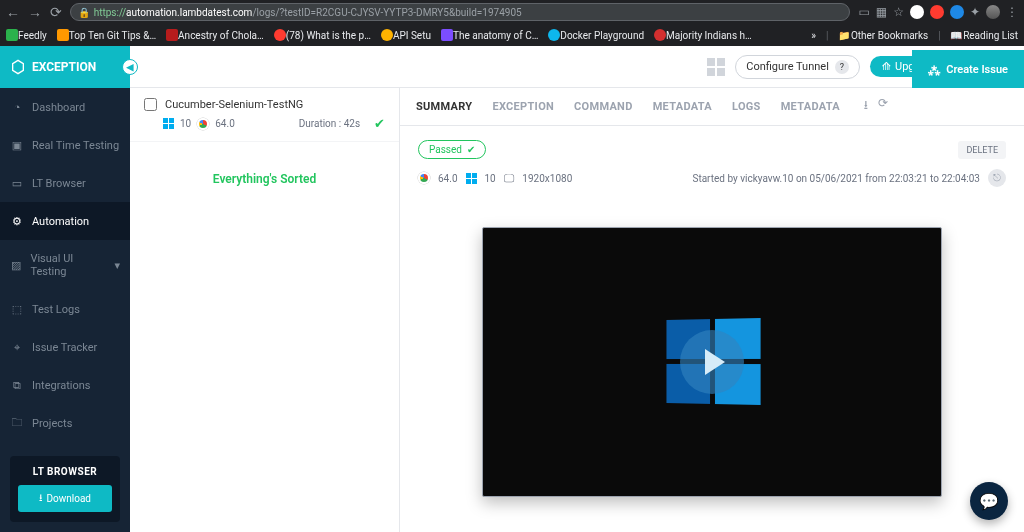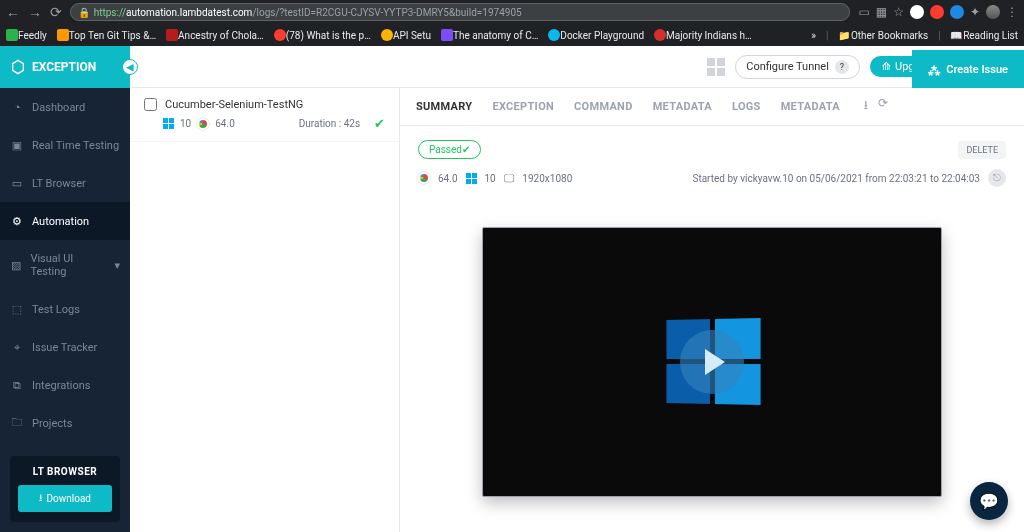--- a/index.html
+++ b/index.html
@@ -62,21 +62,21 @@
 
 
 .details-panel { flex: 1; background: #fff; display: flex; flex-direction: column; }
 .tabs-row { height: 38px; display: flex; align-items: center; padding: 0 16px; border-bottom: 1px solid #e5e7eb; gap: 20px; }
 .tab { font-size: 11px; font-weight: 700; color: #9ca3af; letter-spacing: 0.3px; cursor: pointer; }
 .tab.active { color: #333; }
 .tab-actions { margin-left: auto; display: flex; gap: 10px; color: #9ca3af; font-size: 12px; }
 .create-issue-btn { background: #0ebac5; color: #fff; height: 38px; display: flex; align-items: center; padding: 0 16px; font-size: 11px; font-weight: 600; gap: 6px; margin: -38px 0 0 auto; position: relative; top: 0; cursor: pointer; }
 .details-top { padding: 14px 18px; }
 .status-row { display: flex; align-items: center; gap: 10px; font-size: 11px; }
-.passed-badge { border: 1px solid #22c55e; color: #22c55e; border-radius: 12px; padding: 3px 10px; display: flex; align-items: center; font-size: 10px; }
+.passed-badge { border: 1px solid #22c55e; color: #22c55e; border-radius: 12px; padding: 3px 10px; display: flex; align-items: center; gap: 5px; font-size: 10px; }
 .test-name { color: #333; }
 .test-id { color: #0ebac5; }
 .delete-btn { margin-left: auto; background: #f3f4f6; color: #6b7280; font-size: 9px; padding: 4px 8px; border-radius: 3px; cursor: pointer; }
 .meta-row { display: flex; align-items: center; gap: 8px; font-size: 10px; color: #6b7280; margin-top: 10px; }
 .meta-spacer { flex: 1; }
 .screen-icon { font-size: 11px; }
 .share-icon { width: 18px; height: 18px; background: #e5e7eb; border-radius: 50%; display: flex; align-items: center; justify-content: center; color: #9ca3af; font-size: 10px; }
 
 .video-area { flex: 1; display: flex; align-items: center; justify-content: center; padding: 10px 0 20px; }
 .video-box { width: 460px; height: 270px; background: #0a0a0a; border: 1px solid #9ca3af; border-radius: 2px; box-shadow: 0 6px 16px rgba(0,0,0,0.25); display: flex; align-items: center; justify-content: center; position: relative; }
@@ -251,20 +251,21 @@
             <span></span>
             <span></span>
           </span>
         <span>10</span>
         <span class="chrome-logo"></span>
         <span>64.0</span>
         <span class="duration">Duration : 42s</span>
         <span class="check-pass">✔</span>
       </div>
     </div>
+    <div class="sorted-msg">Everything's Sorted</div>
   </div>
 
   <div class="details-panel">
     <div style="position:relative">
       <div class="tabs-row">
         <span class="tab active">SUMMARY</span>
         <span class="tab">EXCEPTION</span>
         <span class="tab">COMMAND</span>
         <span class="tab">METADATA</span>
         <span class="tab">LOGS</span>

